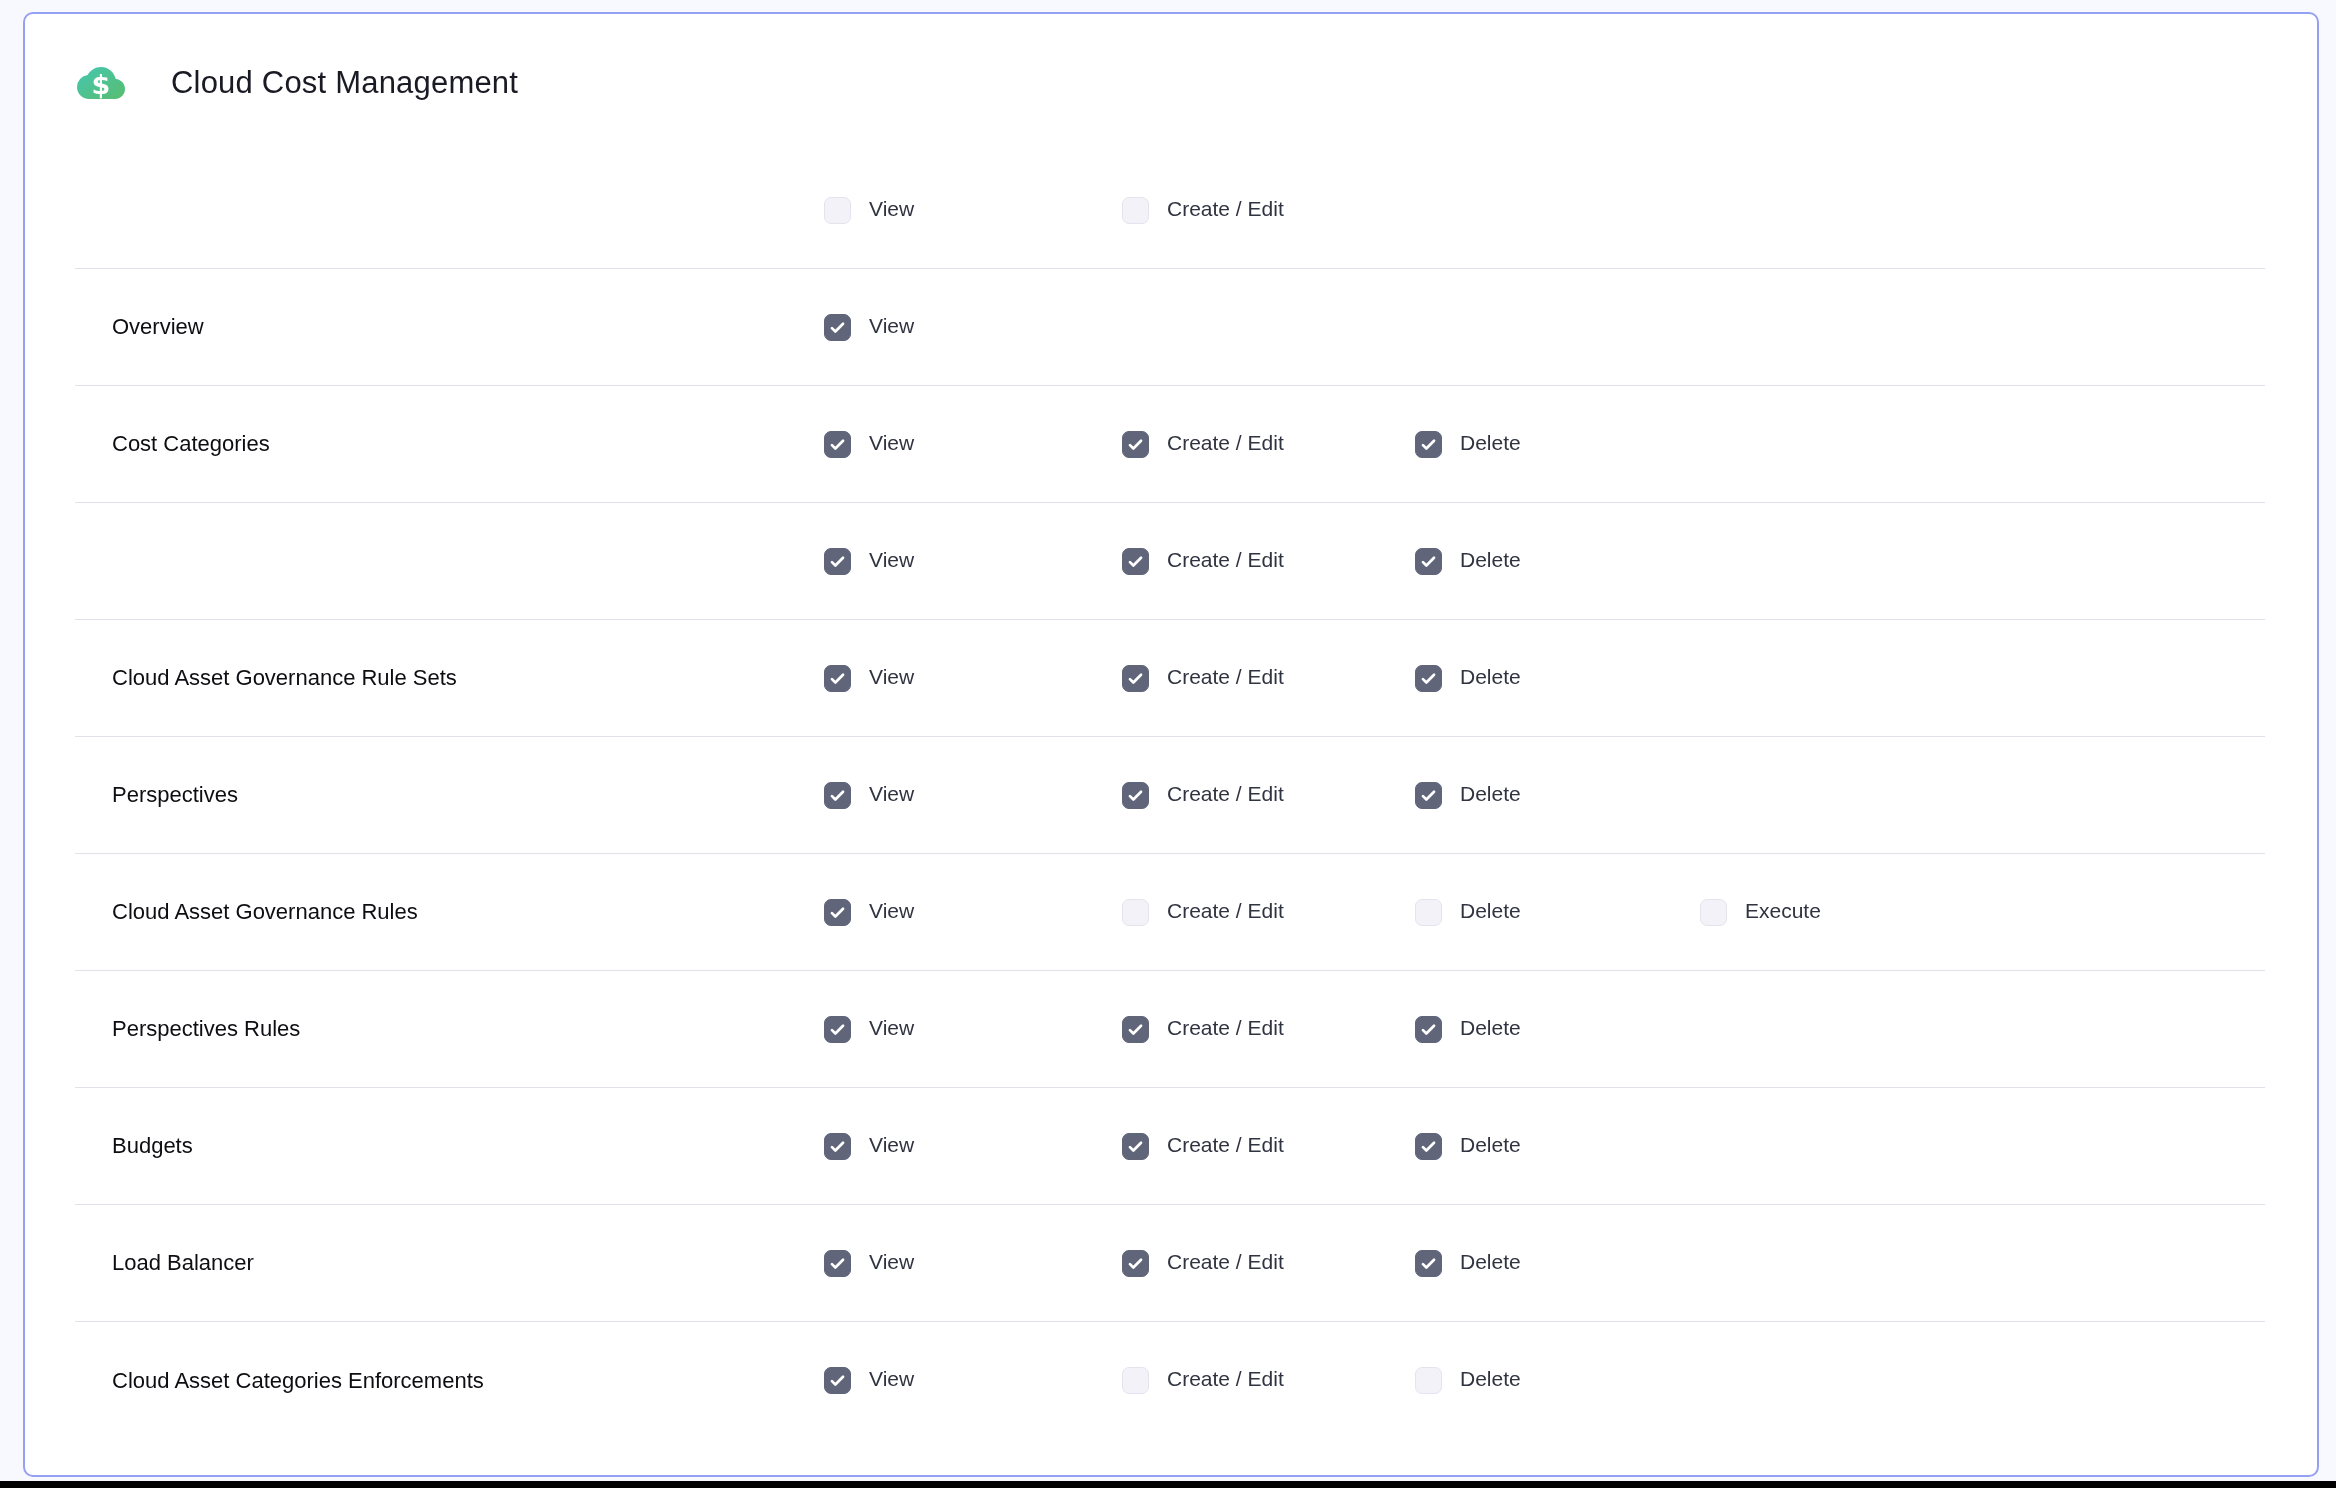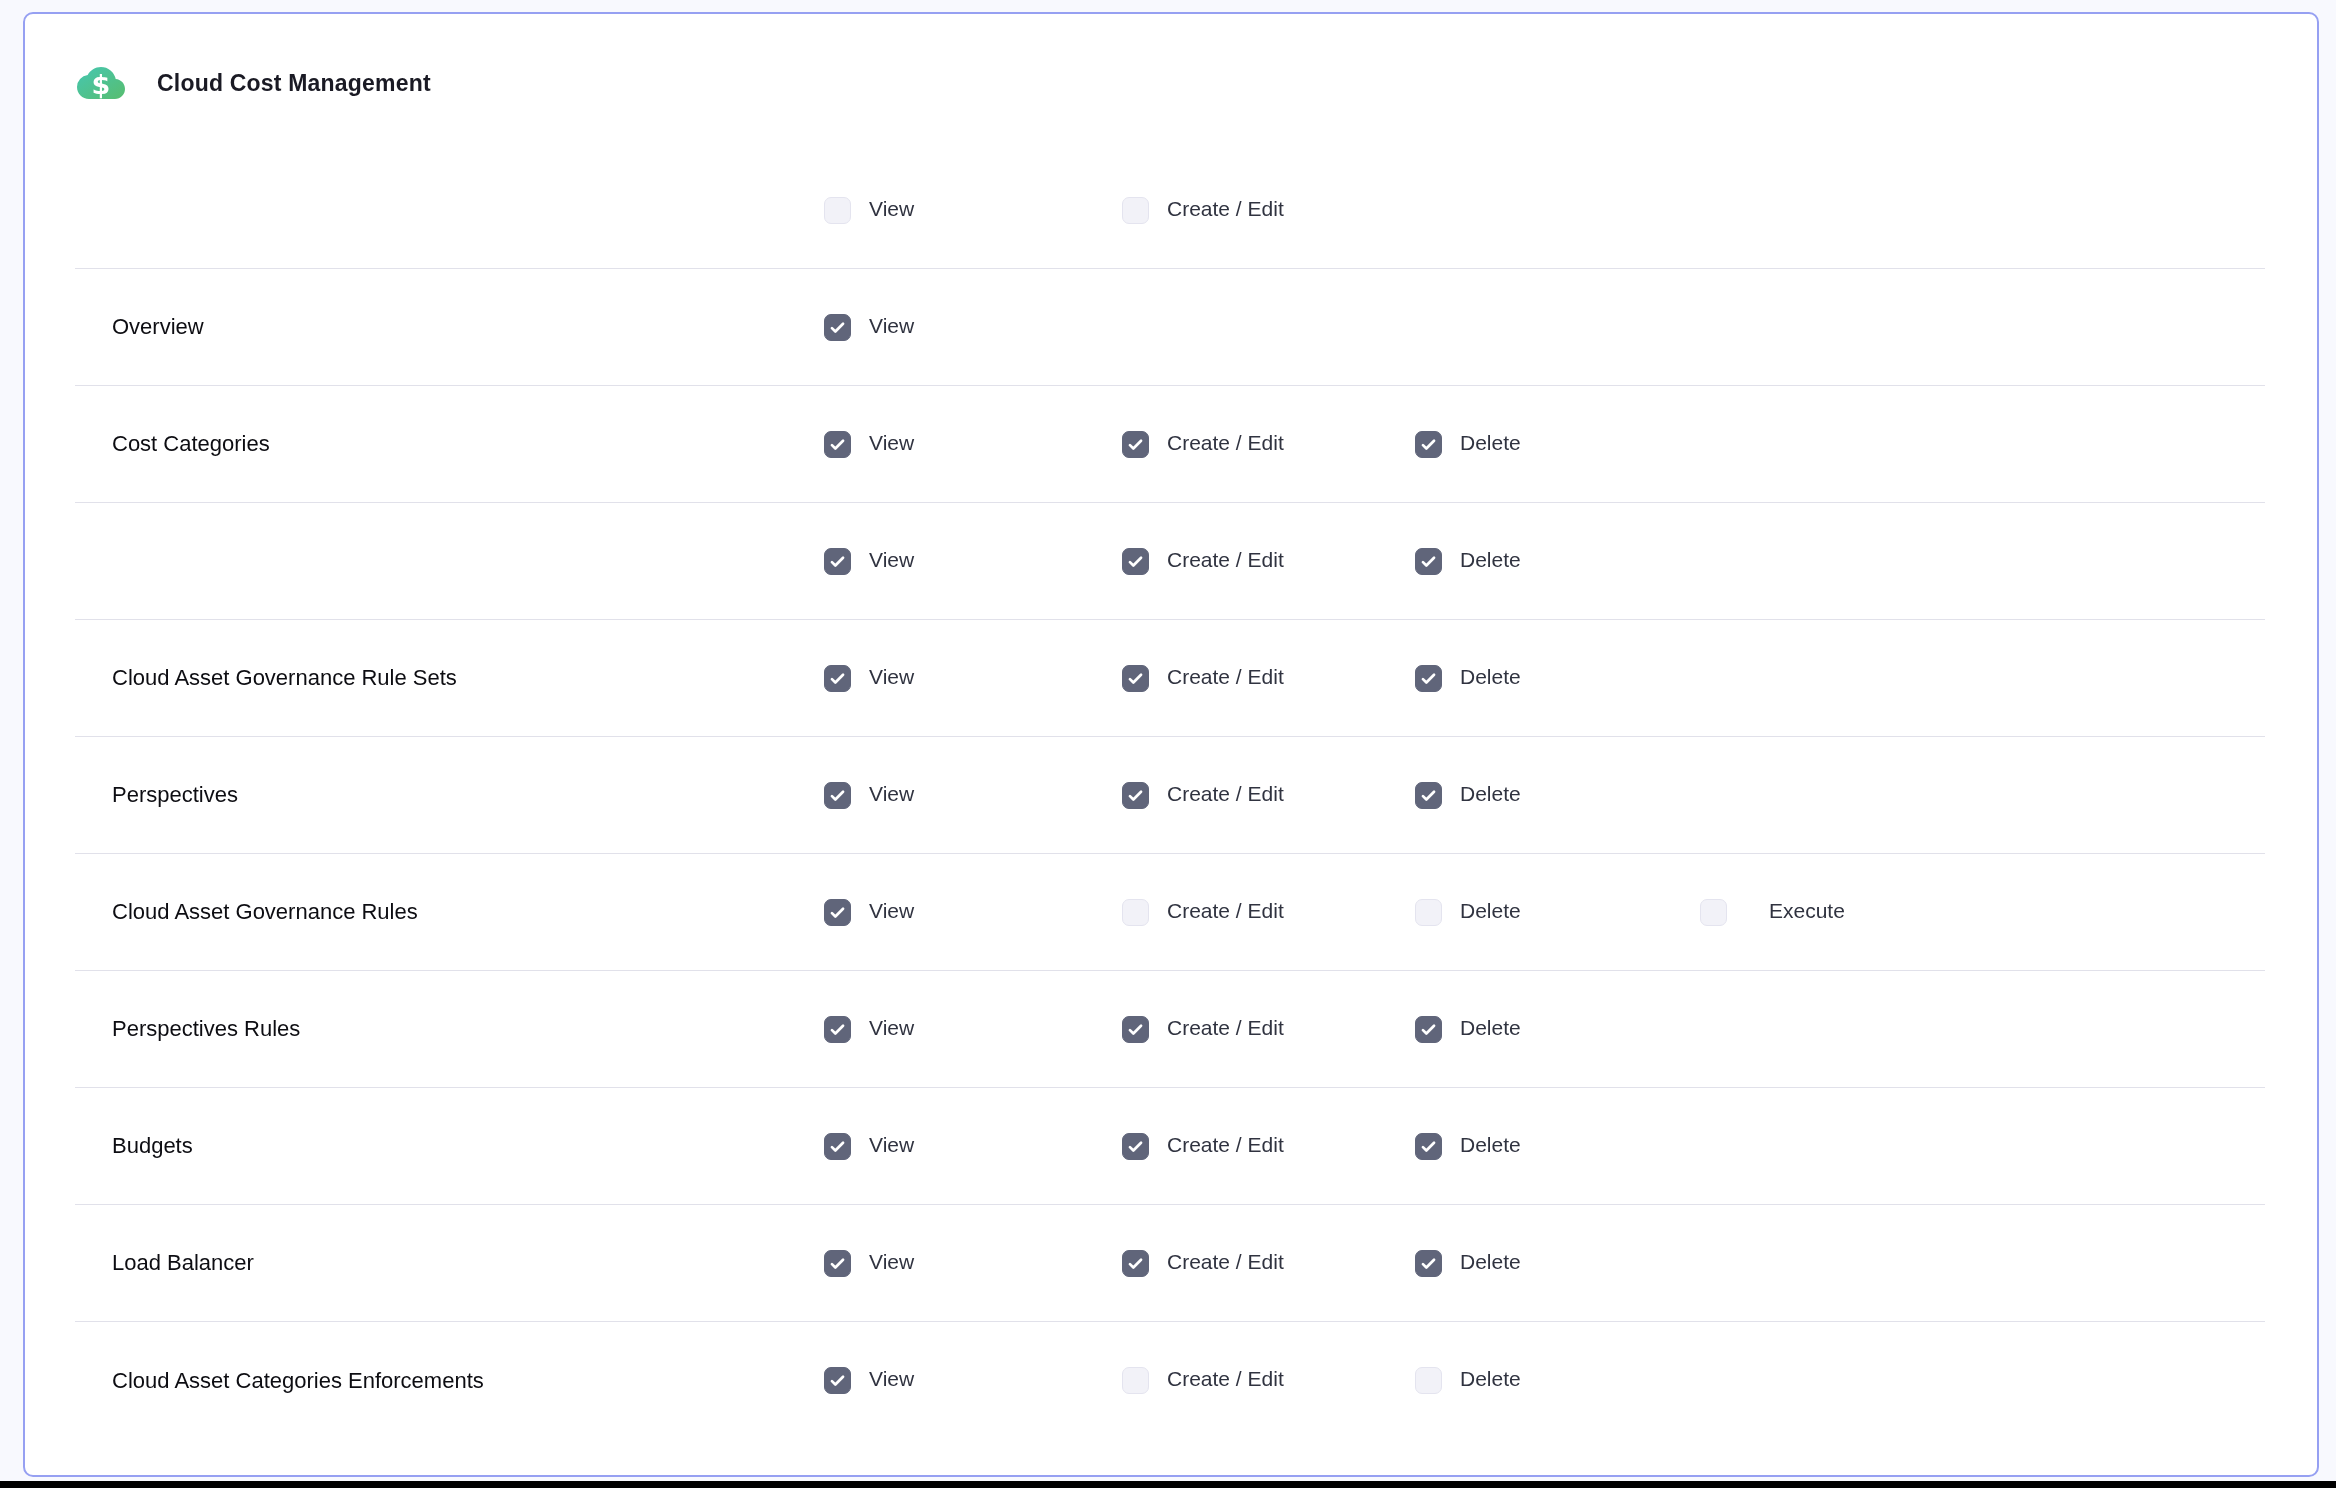--- a/index.html
+++ b/index.html
@@ -32,23 +32,23 @@
     display: flex;
     align-items: center;
     padding-left: 51px;
   }
   .module-icon {
     width: 50px; height: 44px;
     flex: 0 0 auto;
     display: flex; align-items: center; justify-content: center;
   }
   .card-title {
-    margin-left: 31px;
-    font-size: 23px;
-    font-weight: bold;
+    margin-left: 45px;
+    font-size: 31px;
+    font-weight: normal;
     color: #1a1a24;
     letter-spacing: 0.2px;
   }
   .rows {
     position: absolute;
     left: 50px; right: 52px; top: 138px;
   }
   .row {
     height: 117px;
     display: grid;
@@ -248,21 +248,21 @@
           <span class="cb-label">View</span>
         </label>
         <label class="perm" style="grid-column: 3;">
           <span class="cb"></span>
           <span class="cb-label">Create / Edit</span>
         </label>
         <label class="perm" style="grid-column: 4;">
           <span class="cb"></span>
           <span class="cb-label">Delete</span>
         </label>
-        <label class="perm" style="grid-column: 5; gap: 24px;">
+        <label class="perm" style="grid-column: 5;">
           <span class="cb"></span>
           <span class="cb-label">Execute</span>
         </label>
       </div>
       <div class="row">
     <span class="row-label">Perspectives Rules</span>
   <label class="perm" style="grid-column: 2;">
           <span class="cb checked">
             <svg viewBox="0 0 24 24" width="19" height="19">
               <path d="M5 12.8l4.3 4.2L19 7.2" fill="none" stroke="#ffffff" stroke-width="3.4" stroke-linecap="round" stroke-linejoin="round"></path>

